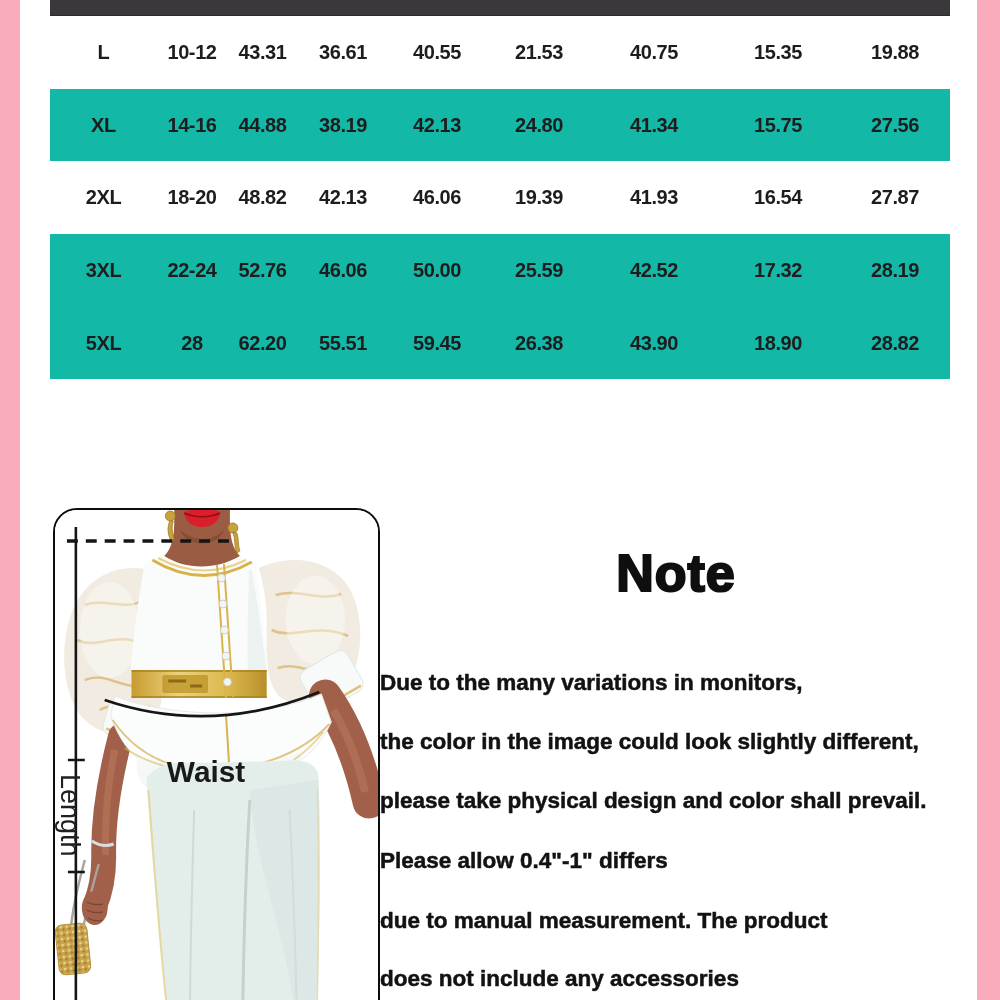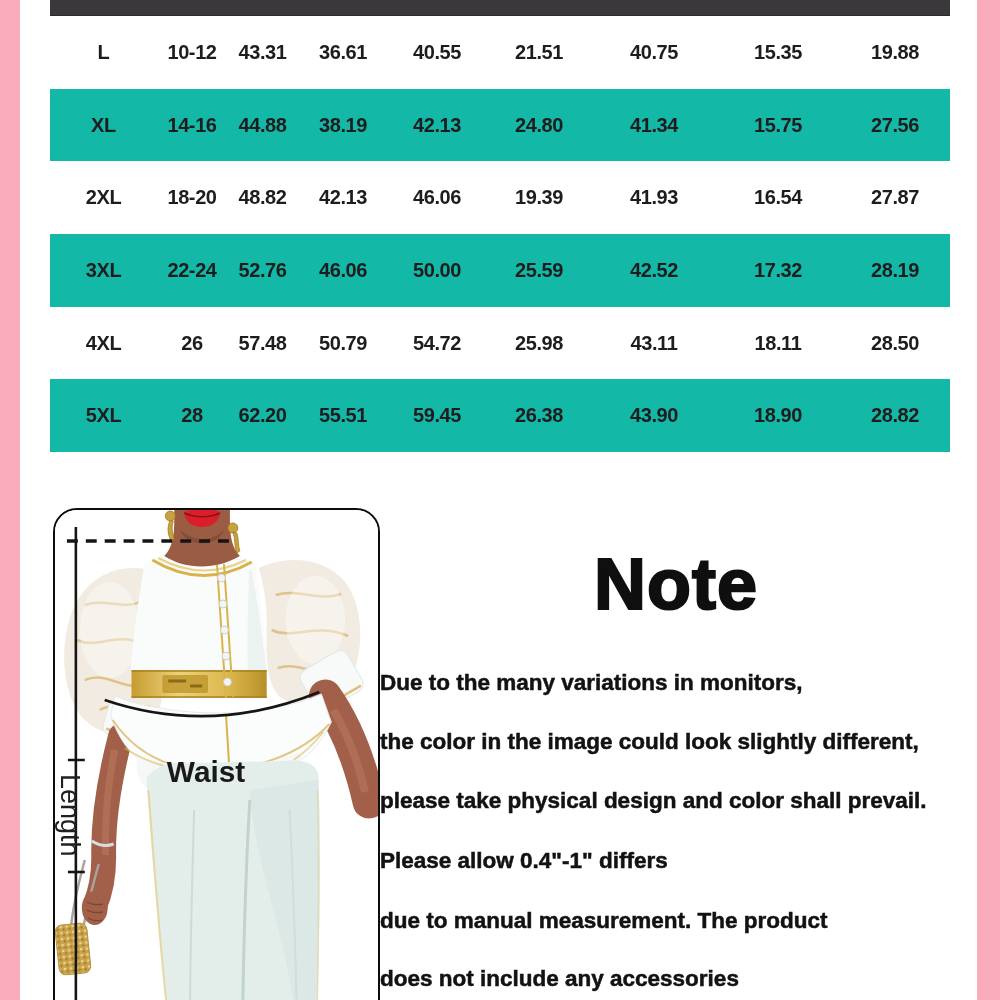--- a/index.html
+++ b/index.html
@@ -19,21 +19,21 @@
   .c5{width:106px}.c6{width:124px}.c7{width:124px}.c8{width:110px}
 
   
   .card{position:absolute;left:53px;top:508px;width:323px;height:512px;
         border:2px solid #0d0d0d;border-radius:24px;overflow:hidden;background:#fff;}
   .card svg{display:block;}
 
   
   .note{position:absolute;left:380px;top:0;width:592px;height:1000px;}
   .note-title{position:absolute;top:543px;left:0;width:100%;text-align:center;
-        font-size:72px;font-weight:bold;color:#0f0f0f;-webkit-text-stroke:2.2px #0f0f0f;
+        font-size:52px;font-weight:bold;color:#0f0f0f;-webkit-text-stroke:2.2px #0f0f0f;
         letter-spacing:1px;}
   .note-line{position:absolute;left:0;width:100%;margin:0;
         font-size:22.5px;font-weight:700;color:#121212;-webkit-text-stroke:0.5px #121212;}
   .nl0{top:670px}.nl1{top:729px}.nl2{top:788px}.nl3{top:848px}.nl4{top:908px}.nl5{top:966px}
 </style>
 </head>
 <body>
 
 <div class="page">
   <div class="strip left"></div>
@@ -41,21 +41,21 @@
 
   <div class="chart">
     <div class="chart-header"></div>
 
     <div class="row">
       <span class="cell c0">L</span>
       <span class="cell c1">10-12</span>
       <span class="cell c2">43.31</span>
       <span class="cell c3">36.61</span>
       <span class="cell c4">40.55</span>
-      <span class="cell c5">21.51</span>
+      <span class="cell c5">21.53</span>
       <span class="cell c6">40.75</span>
       <span class="cell c7">15.35</span>
       <span class="cell c8">19.88</span>
     </div>
 
     <div class="row pink">
       <span class="cell c0">XL</span>
       <span class="cell c1">14-16</span>
       <span class="cell c2">44.88</span>
       <span class="cell c3">38.19</span>
@@ -83,31 +83,20 @@
       <span class="cell c1">22-24</span>
       <span class="cell c2">52.76</span>
       <span class="cell c3">46.06</span>
       <span class="cell c4">50.00</span>
       <span class="cell c5">25.59</span>
       <span class="cell c6">42.52</span>
       <span class="cell c7">17.32</span>
       <span class="cell c8">28.19</span>
     </div>
 
-    <div class="row">
-      <span class="cell c0">4XL</span>
-      <span class="cell c1">26</span>
-      <span class="cell c2">57.48</span>
-      <span class="cell c3">50.79</span>
-      <span class="cell c4">54.72</span>
-      <span class="cell c5">25.98</span>
-      <span class="cell c6">43.11</span>
-      <span class="cell c7">18.11</span>
-      <span class="cell c8">28.50</span>
-    </div>
 
     <div class="row pink">
       <span class="cell c0">5XL</span>
       <span class="cell c1">28</span>
       <span class="cell c2">62.20</span>
       <span class="cell c3">55.51</span>
       <span class="cell c4">59.45</span>
       <span class="cell c5">26.38</span>
       <span class="cell c6">43.90</span>
       <span class="cell c7">18.90</span>

